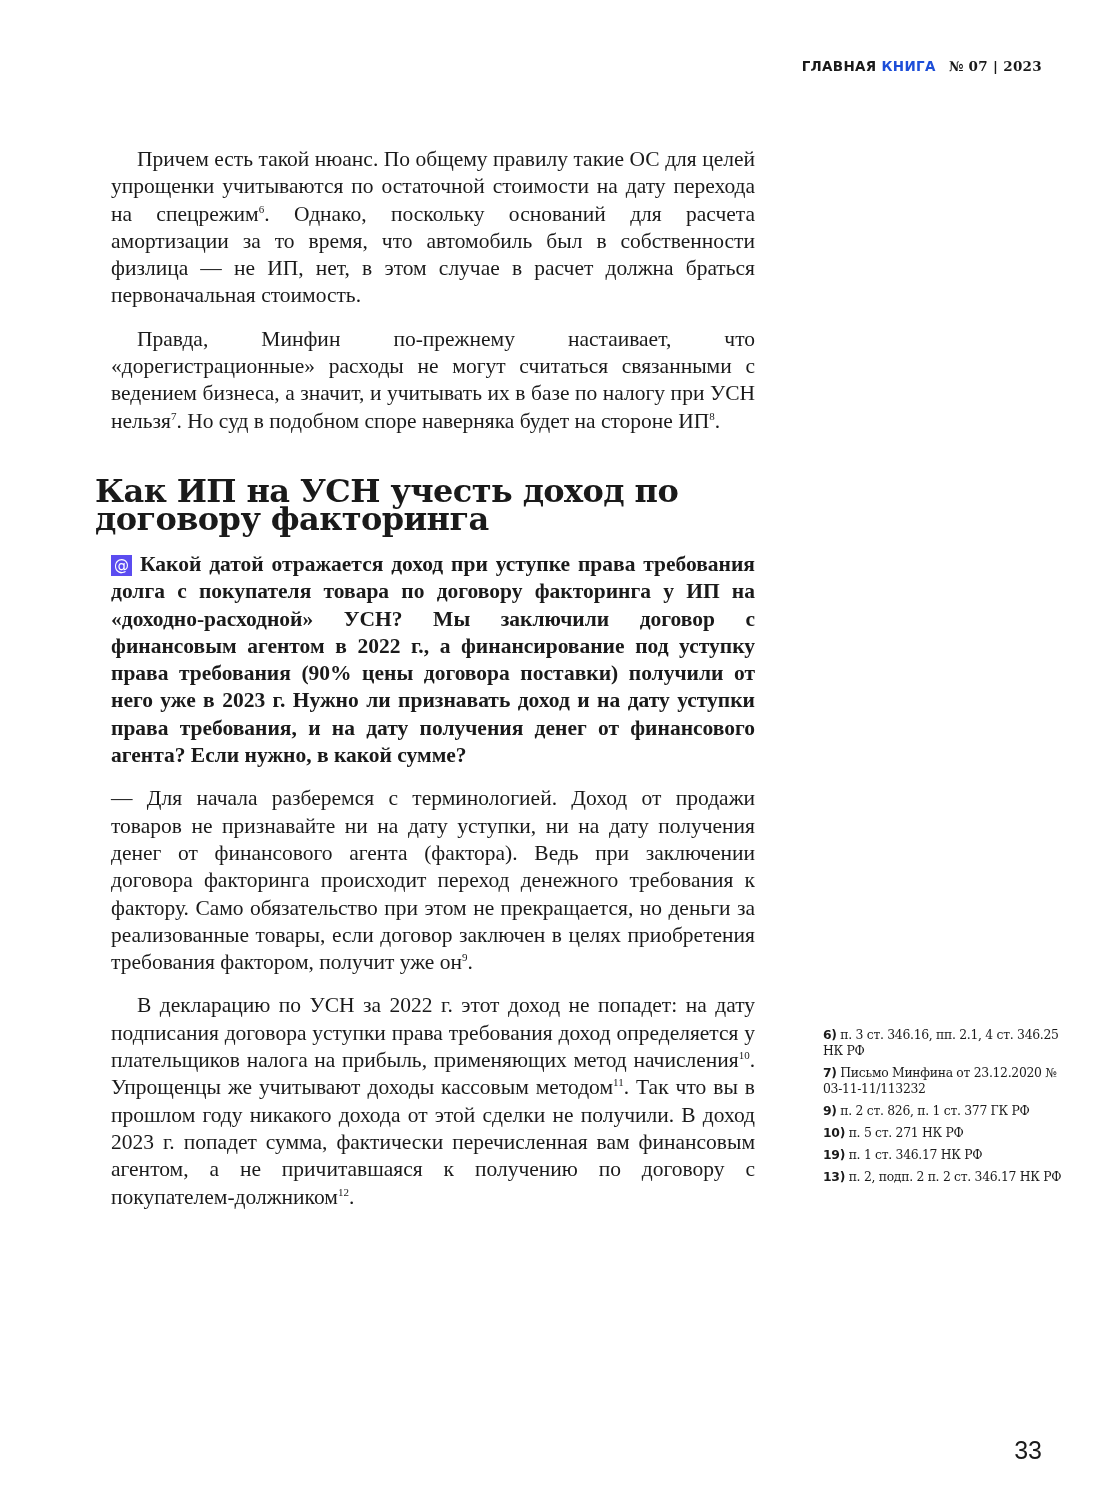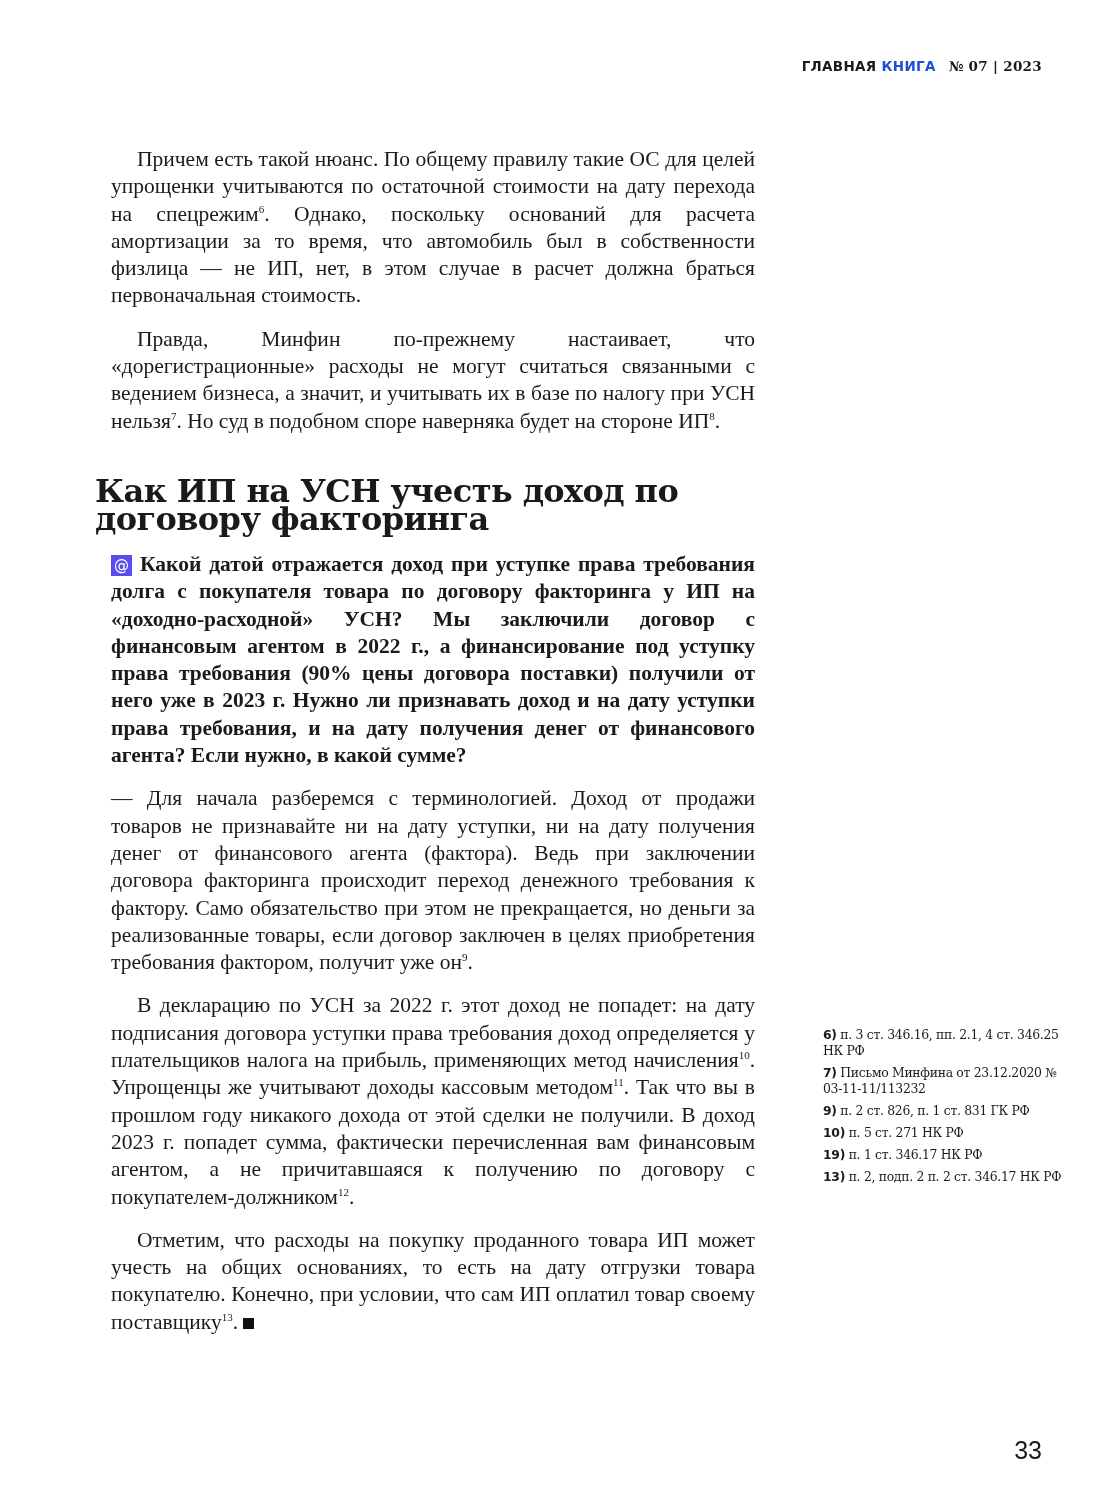--- a/index.html
+++ b/index.html
@@ -52,25 +52,24 @@
 <div class="main">
   <p class="indent"><span>Причем есть такой нюанс. По общему правилу такие ОС для целей упрощенки учитываются по остаточной стоимости на дату перехода на спецрежим</span><sup>6</sup><span>. Однако, поскольку оснований для расчета амортизации за то время, что автомобиль был в собственности физлица — не ИП, нет, в этом случае в расчет должна браться первоначальная стоимость.</span></p>
   <p class="indent"><span>Правда, Минфин по-прежнему настаивает, что «дорегистрационные» расходы не могут считаться связанными с ведением бизнеса, а значит, и учитывать их в базе по налогу при УСН нельзя</span><sup>7</sup><span>. Но суд в подобном споре наверняка будет на стороне ИП</span><sup>8</sup><span>.</span></p>
 
   <h2>Как ИП на УСН учесть доход по договору факторинга</h2>
 
   <p class="question"><span class="at-icon">@</span><span>Какой датой отражается доход при уступке права требования долга с покупателя товара по договору факторинга у ИП на «доходно-расходной» УСН? Мы заключили договор с финансовым агентом в 2022 г., а финансирование под уступку права требования (90% цены договора поставки) получили от него уже в 2023 г. Нужно ли признавать доход и на дату уступки права требования, и на дату получения денег от финансового агента? Если нужно, в какой сумме?</span></p>
 
   <p><span>— Для начала разберемся с терминологией. Доход от продажи товаров не признавайте ни на дату уступки, ни на дату получения денег от финансового агента (фактора). Ведь при заключении договора факторинга происходит переход денежного требования к фактору. Само обязательство при этом не прекращается, но деньги за реализованные товары, если договор заключен в целях приобретения требования фактором, получит уже он</span><sup>9</sup><span>.</span></p>
   <p class="indent"><span>В декларацию по УСН за 2022 г. этот доход не попадет: на дату подписания договора уступки права требования доход определяется у плательщиков налога на прибыль, применяющих метод начисления</span><sup>10</sup><span>. Упрощенцы же учитывают доходы кассовым методом</span><sup>11</sup><span>. Так что вы в прошлом году никакого дохода от этой сделки не получили. В доход 2023 г. попадет сумма, фактически перечисленная вам финансовым агентом, а не причитавшаяся к получению по договору с покупателем-должником</span><sup>12</sup><span>.</span></p>
-  <p class="indent"><span>Отметим, что расходы на покупку проданного товара ИП может учесть на общих основаниях, то есть на дату отгрузки товара покупателю. Конечно, при условии, что сам ИП оплатил товар своему поставщику</span><sup>13</sup><span>.</span><span class="endmark"></span></p>
 </div>
 
 <div class="notes">
   <div class="note"><b>6)</b> <span>п. 3 ст. 346.16, пп. 2.1, 4 ст. 346.25 НК РФ</span></div>
   <div class="note"><b>7)</b> <span>Письмо Минфина от 23.12.2020 № 03-11-11/113232</span></div>
-  <div class="note"><b>9)</b> <span>п. 2 ст. 826, п. 1 ст. 831 ГК РФ</span></div>
+  <div class="note"><b>9)</b> <span>п. 2 ст. 826, п. 1 ст. 377 ГК РФ</span></div>
   <div class="note"><b>10)</b> <span>п. 5 ст. 271 НК РФ</span></div>
   <div class="note"><b>19)</b> <span>п. 1 ст. 346.17 НК РФ</span></div>
   <div class="note"><b>13)</b> <span>п. 2, подп. 2 п. 2 ст. 346.17 НК РФ</span></div>
 </div>
 
 <div class="page-num">33</div>
 
 </body></html>

